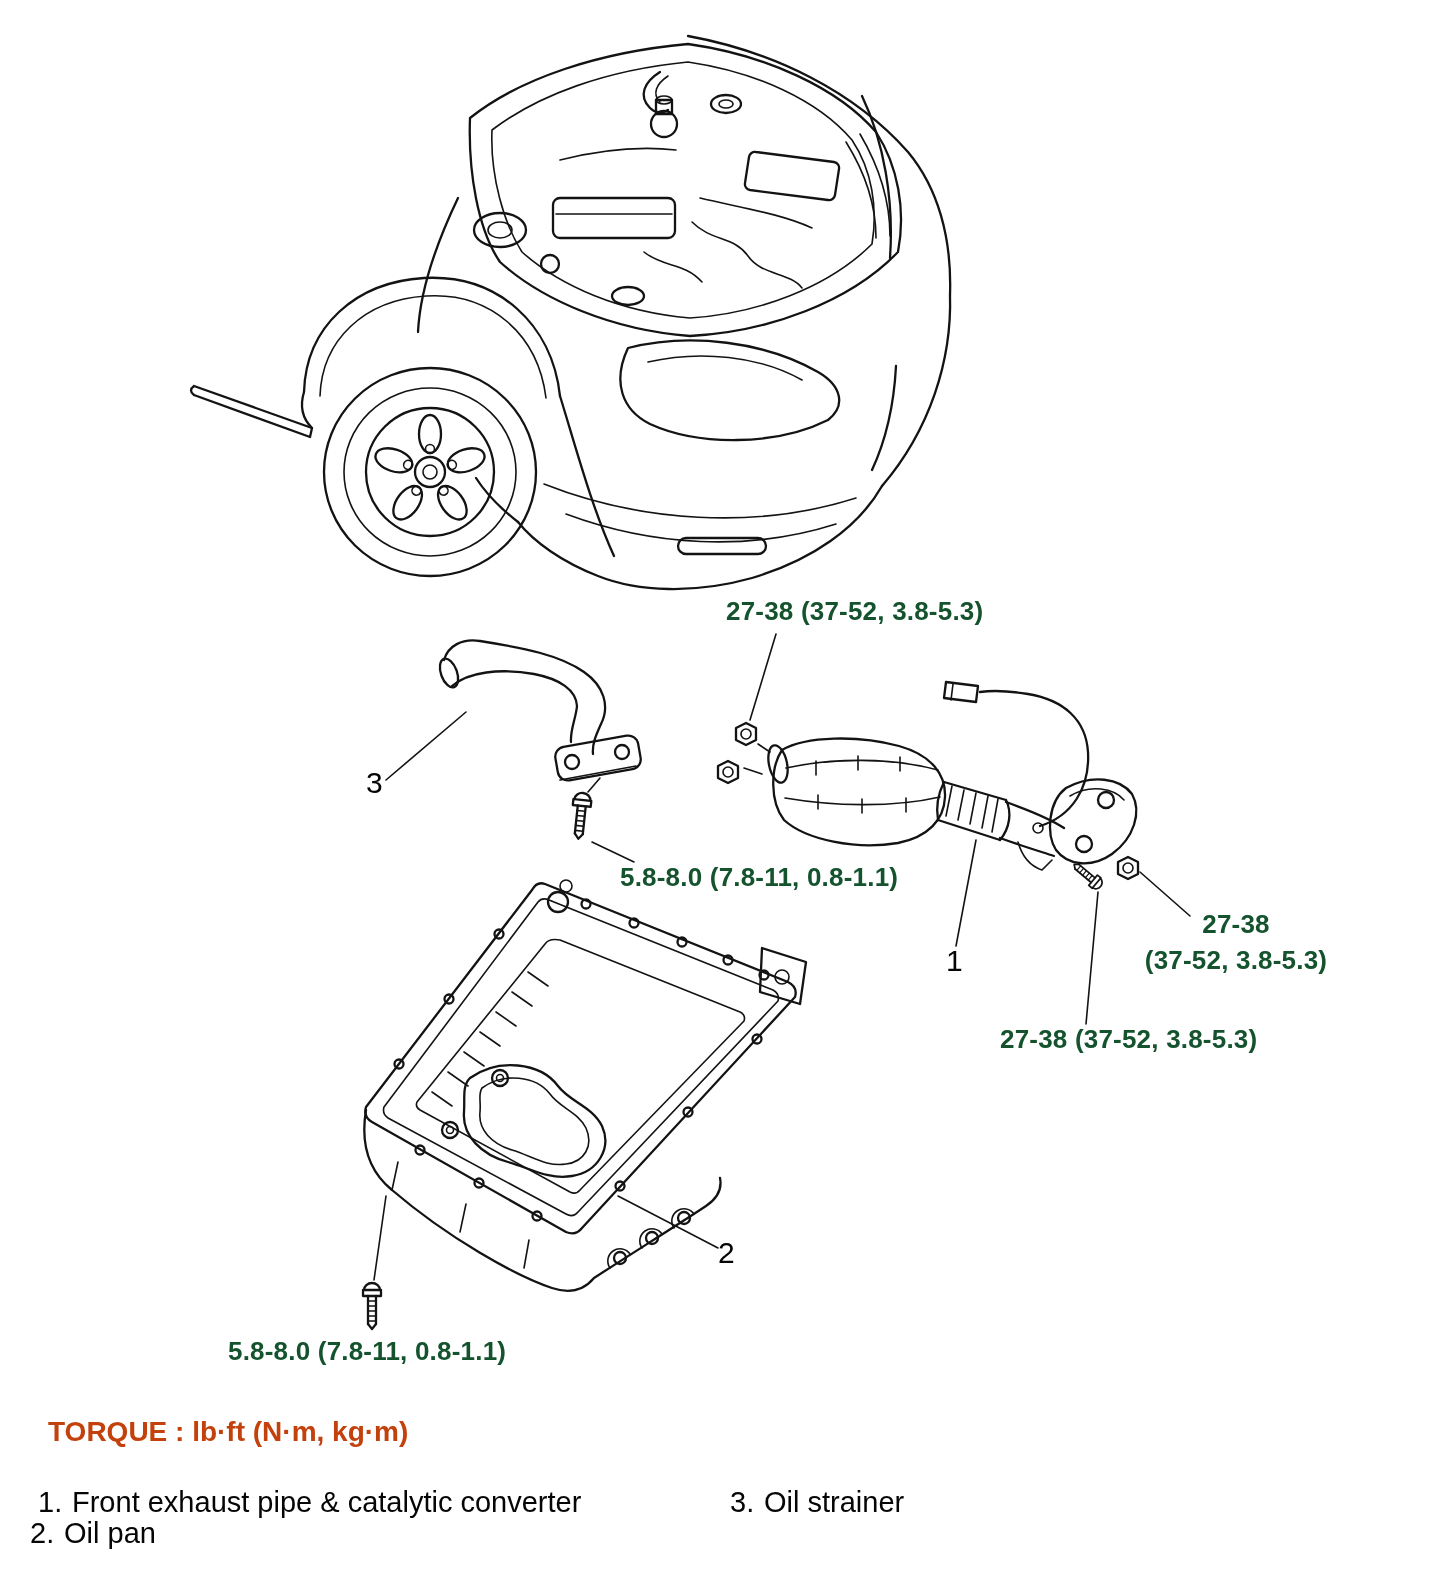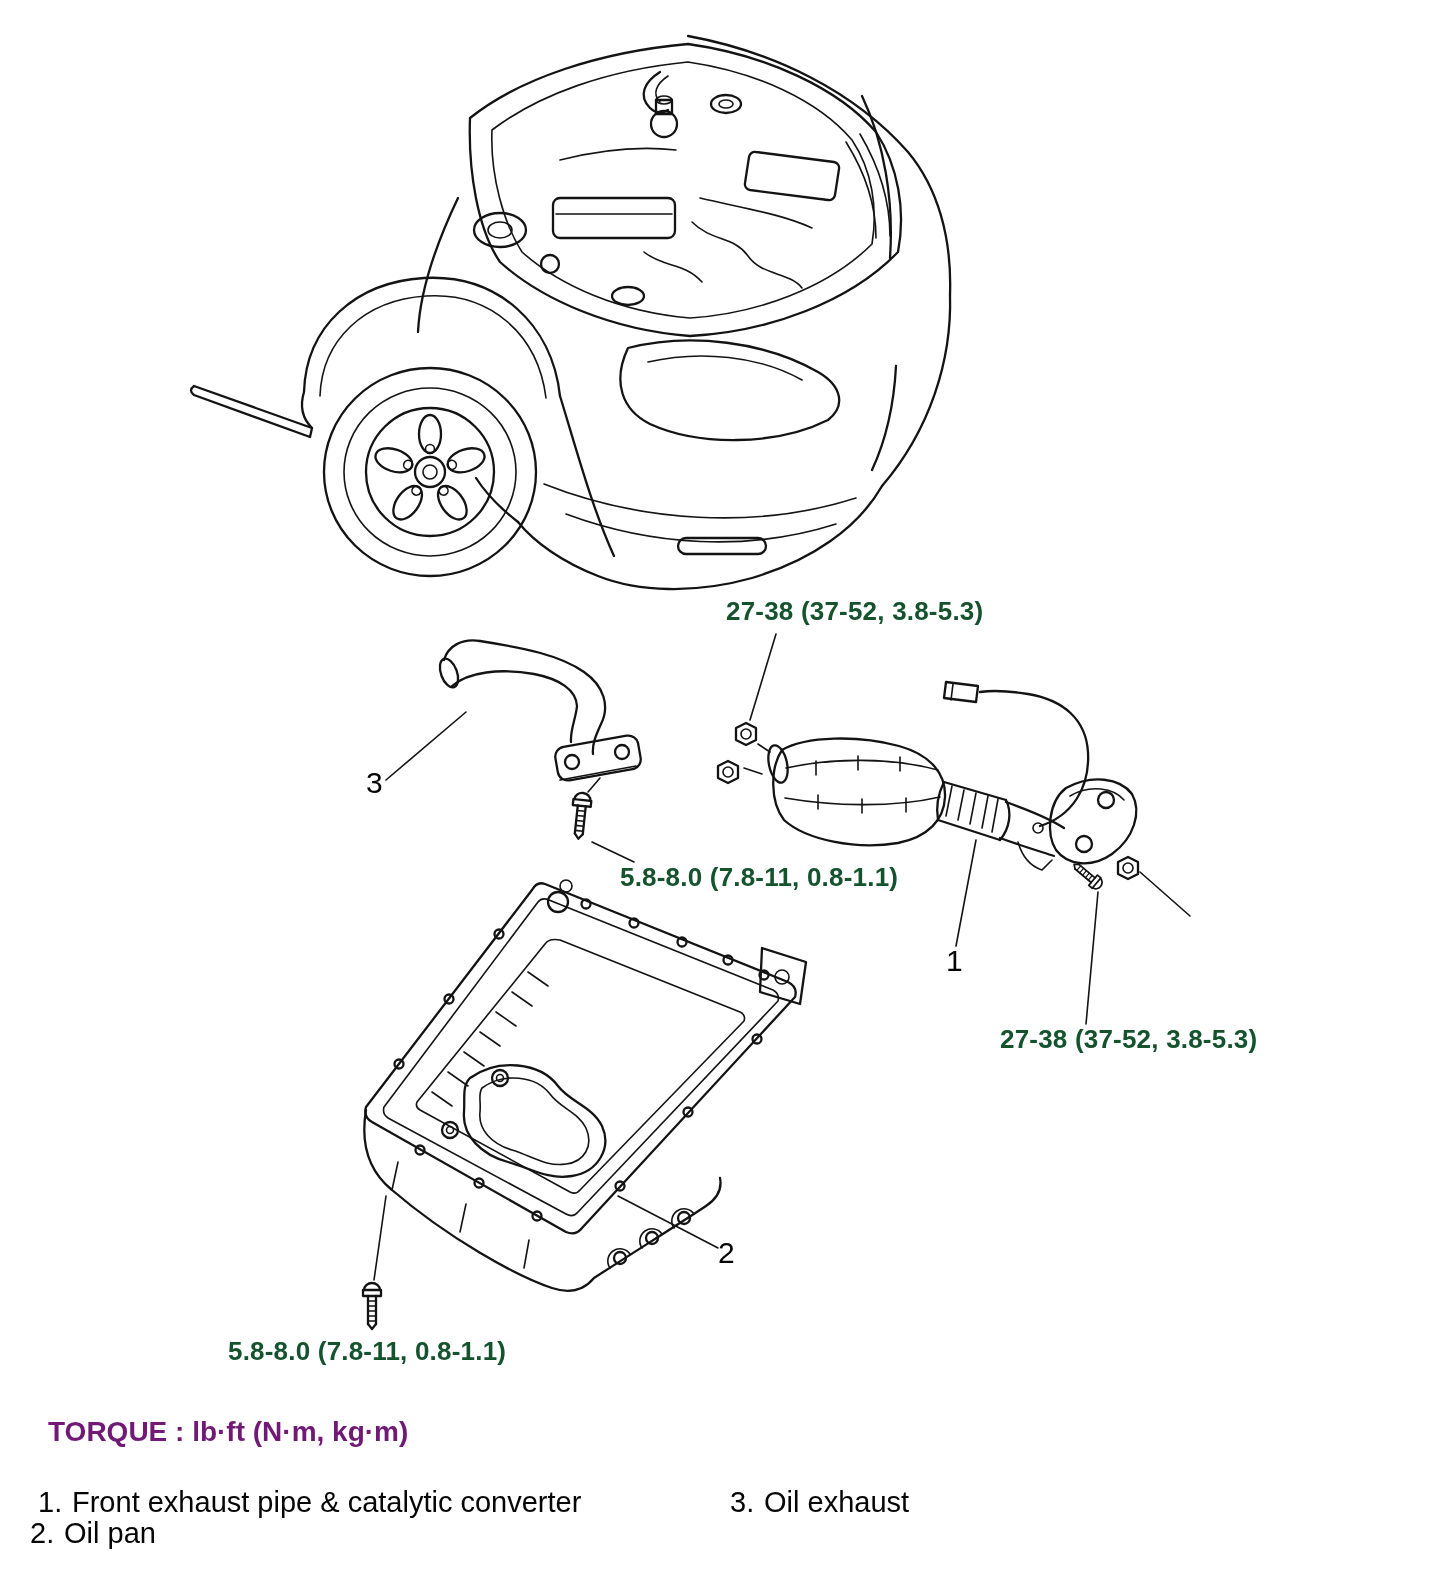--- a/index.html
+++ b/index.html
@@ -11,21 +11,21 @@
   .art path,.art circle,.art ellipse,.art rect,.art line,.art polyline,.art use{
     fill:none;stroke:#131313;stroke-width:2.3;stroke-linecap:round;stroke-linejoin:round;
   }
   .art .thin{stroke-width:1.6;}
   .t-label{
     position:absolute;font-weight:bold;font-size:26px;white-space:nowrap;
     color:#14532d;letter-spacing:.2px;
   }
   .t-label.two-line{white-space:normal;text-align:center;line-height:36px;width:196px;}
   .callout{position:absolute;font-size:30px;font-weight:400;color:#050505;}
-  .torque-note{position:absolute;font-size:28px;font-weight:bold;color:#701a75;white-space:nowrap;}
+  .torque-note{position:absolute;font-size:28px;font-weight:bold;color:#c2410c;white-space:nowrap;}
   .part-row{position:absolute;font-size:29px;color:#050505;white-space:nowrap;}
   .part-num{display:inline-block;min-width:34px;}
 </style>
 </head>
 <body>
 
 <div class="page">
 
   <svg class="art" width="1440" height="1572" viewBox="0 0 1440 1572">
     <defs>
@@ -214,34 +214,38 @@
       <path class="thin" d="M 718 1248 L 618 1196"></path>
       <path class="thin" d="M 386 1196 L 374 1280"></path>
       <use href="#bolt-shape" transform="translate(372,1284)"></use>
     </g>
   </svg>
 
   <div class="t-label" style="left:726px;top:596px;">27-38 (37-52, 3.8-5.3)</div>
 
   <div class="t-label" style="left:620px;top:862px;">5.8-8.0 (7.8-11, 0.8-1.1)</div>
 
+  <div class="t-label two-line" style="left:1138px;top:906px;">
+    <div>27-38</div>
+    <div>(37-52, 3.8-5.3)</div>
+  </div>
 
   <div class="t-label" style="left:1000px;top:1024px;">27-38 (37-52, 3.8-5.3)</div>
 
   <div class="t-label" style="left:228px;top:1336px;">5.8-8.0 (7.8-11, 0.8-1.1)</div>
 
   <div class="callout" style="left:366px;top:766px;">3</div>
   <div class="callout" style="left:946px;top:944px;">1</div>
   <div class="callout" style="left:718px;top:1236px;">2</div>
 
   <div class="torque-note" style="left:48px;top:1416px;">TORQUE : lb·ft (N·m, kg·m)</div>
 
   <div class="part-row" style="left:30px;top:1486px;margin-left:8px;">
     <span class="part-num">1.</span><span>Front exhaust pipe &amp; catalytic converter</span>
   </div>
   <div class="part-row" style="left:730px;top:1486px;">
-    <span class="part-num">3.</span><span>Oil exhaust</span>
+    <span class="part-num">3.</span><span>Oil strainer</span>
   </div>
   <div class="part-row" style="left:30px;top:1517px;">
     <span class="part-num">2.</span><span>Oil pan</span>
   </div>
 
 </div>
 
 </body></html>

